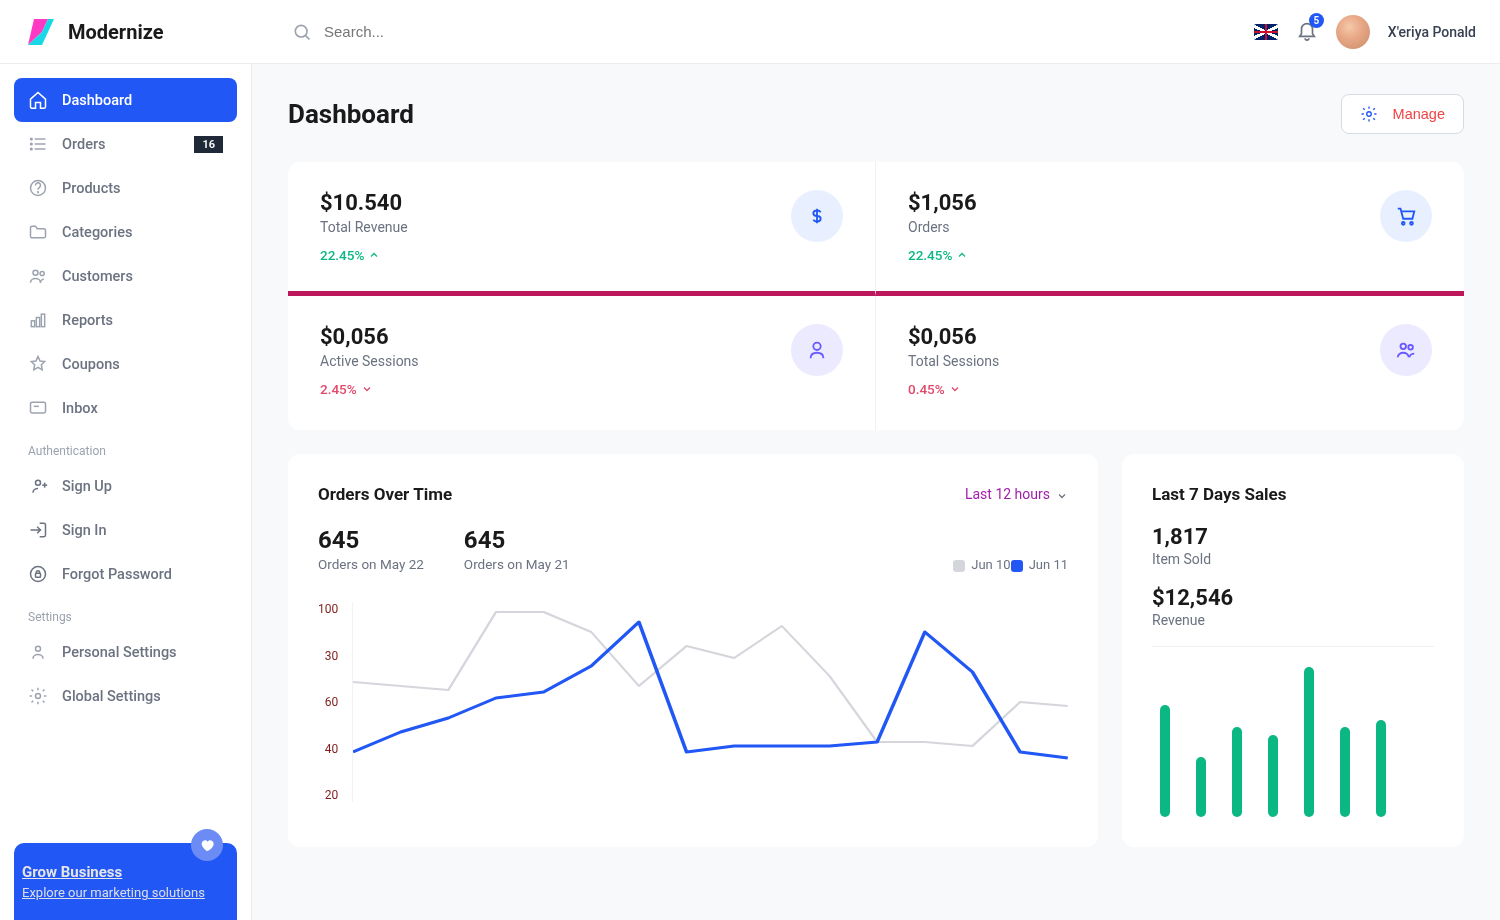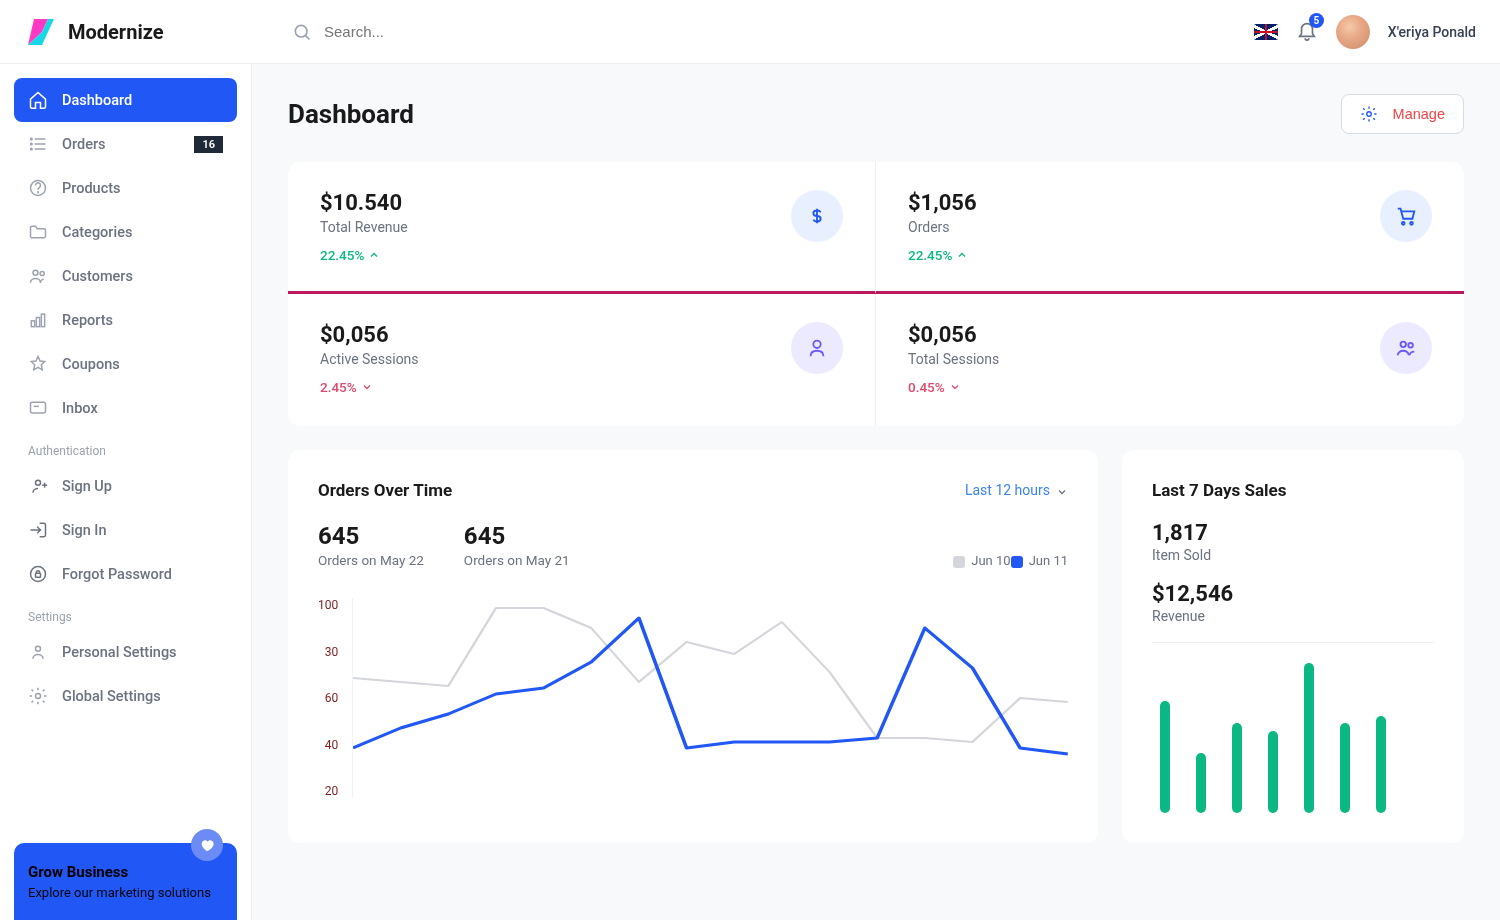--- a/index.html
+++ b/index.html
@@ -31,50 +31,50 @@
 
 
 .layout { display: flex; height: calc(920px - 64px); }
 .sidebar { width: 252px; background: #fff; border-right: 1px solid #eaecef; padding: 14px 14px 0; display: flex; flex-direction: column; }
 .nav-item { display: flex; align-items: center; gap: 14px; padding: 12px 14px; border-radius: 8px; color: #6b7280; font-size: 14.5px; font-weight: 500; cursor: pointer; position: relative; }
 .nav-item.active { background: #2157F4; color: #fff; }
 .nav-item .nav-icon { width: 20px; height: 20px; flex-shrink: 0; }
 .nav-item.active .nav-icon path, .nav-item.active .nav-icon rect, .nav-item.active .nav-icon circle { stroke: #fff; }
 .nav-badge { margin-left: auto; background: #1f2937; color: #fff; font-size: 11px; padding: 2px 8px; border-radius: 0; font-weight: 600; }
 .nav-section { font-size: 12px; color: #9ca3af; padding: 14px 14px 6px; }
-.promo-card { margin-top: auto; background: #2157F4; color: #000000; padding: 20px 14px; border-radius: 10px 10px 0 0; position: relative; }
+.promo-card { margin-top: auto; background: #2157F4; color: #e5e5e5; padding: 20px 8px; border-radius: 10px 10px 0 0; position: relative; text-decoration: underline; }
 .promo-title { font-size: 15px; font-weight: 700; margin-bottom: 4px; }
 .promo-sub { font-size: 13px; opacity: 0.95; }
 .promo-fab { position: absolute; top: -14px; right: 14px; width: 32px; height: 32px; background: #6c8bf5; border-radius: 50%; display: flex; align-items: center; justify-content: center; }
 
 
 .main { flex: 1; padding: 30px 36px; overflow: hidden; }
 .page-head { display: flex; justify-content: space-between; align-items: center; margin-bottom: 28px; }
 .page-title { font-size: 26px; font-weight: 700; }
 .manage-btn { display: flex; align-items: center; gap: 15px; border: 1px solid #d7dbe3; background: #fff; color: #ef4444; padding: 10px 18px; border-radius: 8px; font-size: 14.5px; font-weight: 500; cursor: pointer; }
 
 .stats-grid { display: grid; grid-template-columns: 1fr 1fr; grid-template-rows: 1fr 1fr; background: #fff; border-radius: 12px; margin-bottom: 24px; }
 .stat-card { padding: 28px 32px; display: flex; justify-content: space-between; align-items: flex-start; }
-.stat-card:nth-child(1), .stat-card:nth-child(2) { border-bottom: 3px solid #be185d; }
+.stat-card:nth-child(1), .stat-card:nth-child(2) { border-bottom: 5px solid #be185d; }
 .stat-card:nth-child(1), .stat-card:nth-child(3) { border-right: 1px solid #eef0f4; }
 .stat-value { font-size: 22px; font-weight: 700; margin-bottom: 4px; }
 .stat-label { font-size: 14px; color: #6b7280; margin-bottom: 12px; }
 .stat-change { font-size: 13.5px; font-weight: 500; display: flex; align-items: center; gap: 4px; }
 .stat-change.up { color: #0bb783; }
 .stat-change.down { color: #e14a6b; }
 .stat-icon-wrap { width: 52px; height: 52px; border-radius: 50%; display: flex; align-items: center; justify-content: center; }
 .stat-icon-wrap.blue { background: #e8f0ff; }
 .stat-icon-wrap.purple { background: #eceaff; }
 .stat-icon-svg { width: 22px; height: 22px; }
 
 .bottom-row { display: flex; gap: 24px; }
 .chart-card { flex: 1; background: #fff; border-radius: 12px; padding: 30px; }
 .chart-head { display: flex; justify-content: space-between; align-items: center; margin-bottom: 22px; }
 .chart-title { font-size: 17px; font-weight: 700; }
-.chart-range { font-size: 14px; color: #3b82f6; display: flex; align-items: flex-end; gap: 6px; cursor: pointer; }
+.chart-range { font-size: 14px; color: #a21caf; display: flex; align-items: flex-end; gap: 6px; cursor: pointer; }
 .chart-stats-row { display: flex; gap: 40px; align-items: flex-end; margin-bottom: 30px; }
 .mini-stat-val { font-size: 24px; font-weight: 700; margin-bottom: 2px; }
 .mini-stat-lbl { font-size: 13.5px; color: #6b7280; }
 .legend { margin-left: auto; display: flex; font-size: 13px; color: #6b7280; align-items: center; }
 .legend-dot { width: 12px; height: 12px; border-radius: 3px; display: inline-block; margin-right: 6px; vertical-align: middle; }
 .legend-dot.grey { background: #d4d6dc; }
 .legend-dot.blue { background: #2157F4; }
 .line-chart { position: relative; height: 200px; display: flex; }
 .y-axis { display: flex; flex-direction: column; justify-content: space-between; font-size: 12px; color: #7f1d1d; padding-right: 14px; text-align: right; }
 .plot-area { flex: 1; position: relative; border-left: 1px solid #f1f2f6; }

